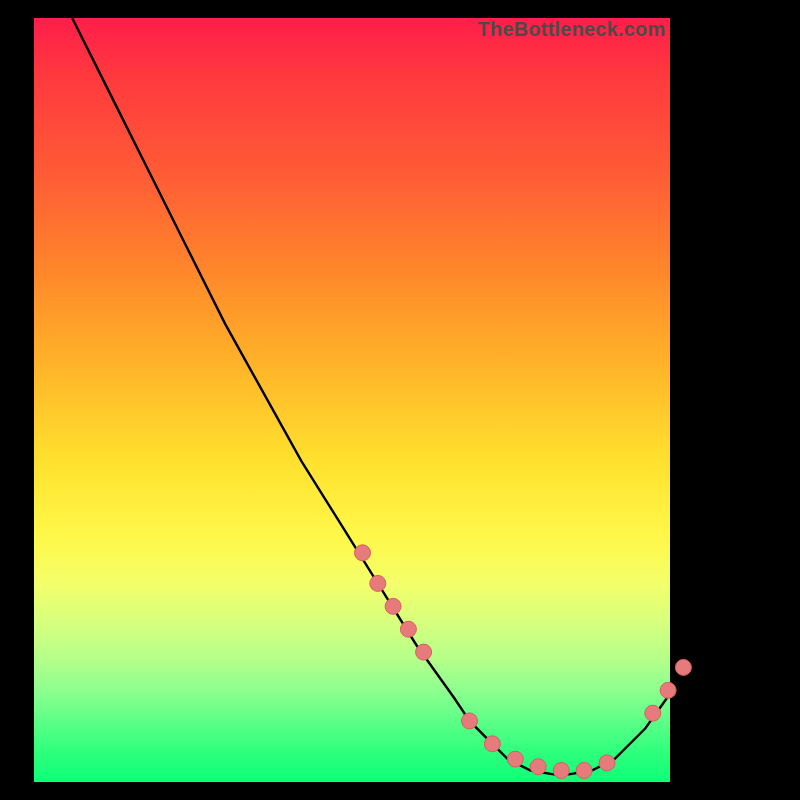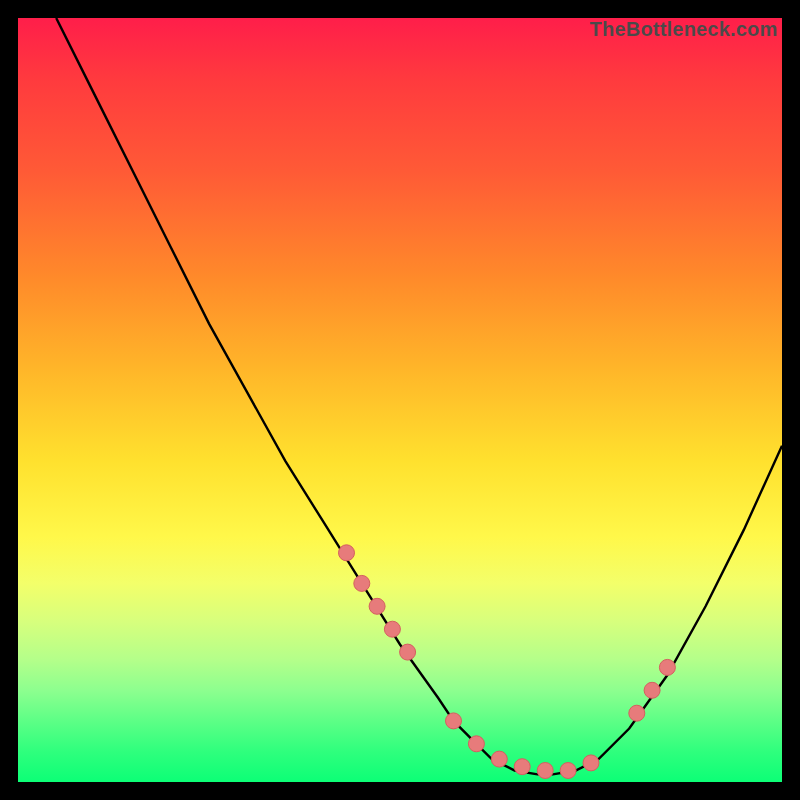--- a/index.html
+++ b/index.html
@@ -12,23 +12,23 @@
     font-family: Arial, Helvetica, sans-serif;
   }
   .frame {
     position: relative;
     width: 800px;
     height: 800px;
     background: #000;
   }
   .plot-area {
     position: absolute;
-    left: 18px;
+    left: 34px;
     top: 18px;
-    width: 764px;
+    width: 636px;
     height: 764px;
     
     background: linear-gradient(to bottom,
       #ff1e4a 0%,
       #ff3a3e 8%,
       #ff5a36 20%,
       #ff8a2a 34%,
       #ffb629 46%,
       #ffe12e 58%,
       #fff84a 68%,

